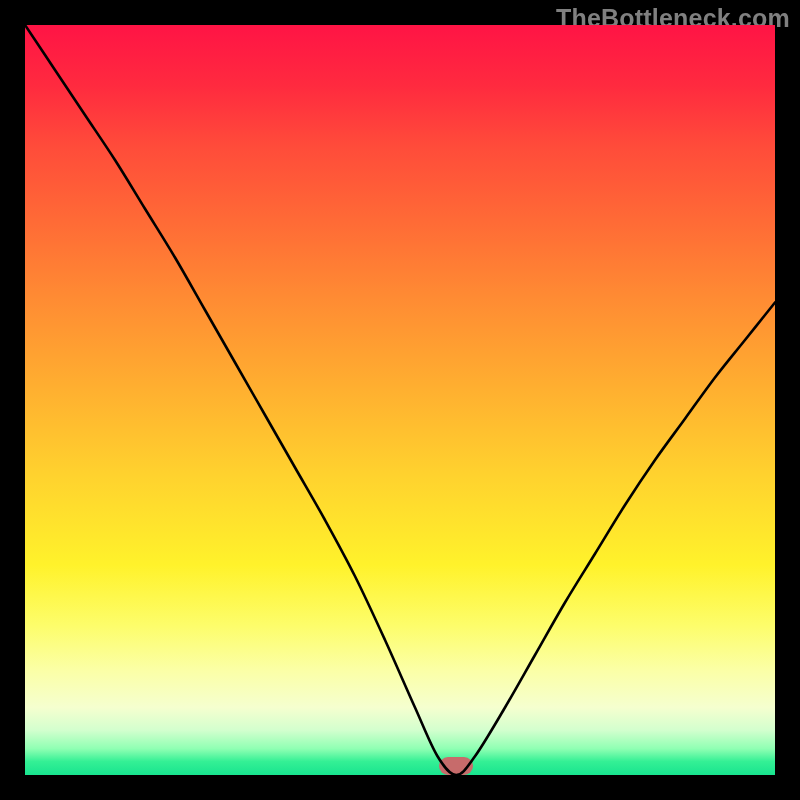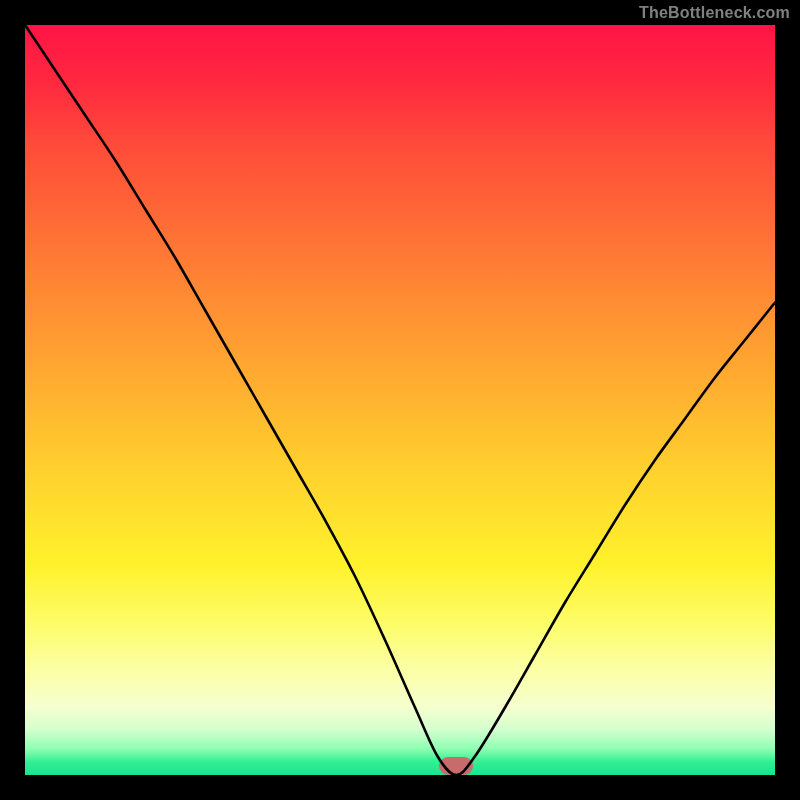--- a/index.html
+++ b/index.html
@@ -17,21 +17,21 @@
     top: 0;
     width: 800px;
     height: 800px;
     background: #000;
   }
   .watermark {
     position: absolute;
     top: 4px;
     right: 10px;
     color: #808080;
-    font-size: 16px;
+    font-size: 25px;
     font-weight: 600;
     letter-spacing: 0.2px;
     user-select: none;
   }
   .plot {
     position: absolute;
     left: 25px;
     top: 25px;
     width: 750px;
     height: 750px;

